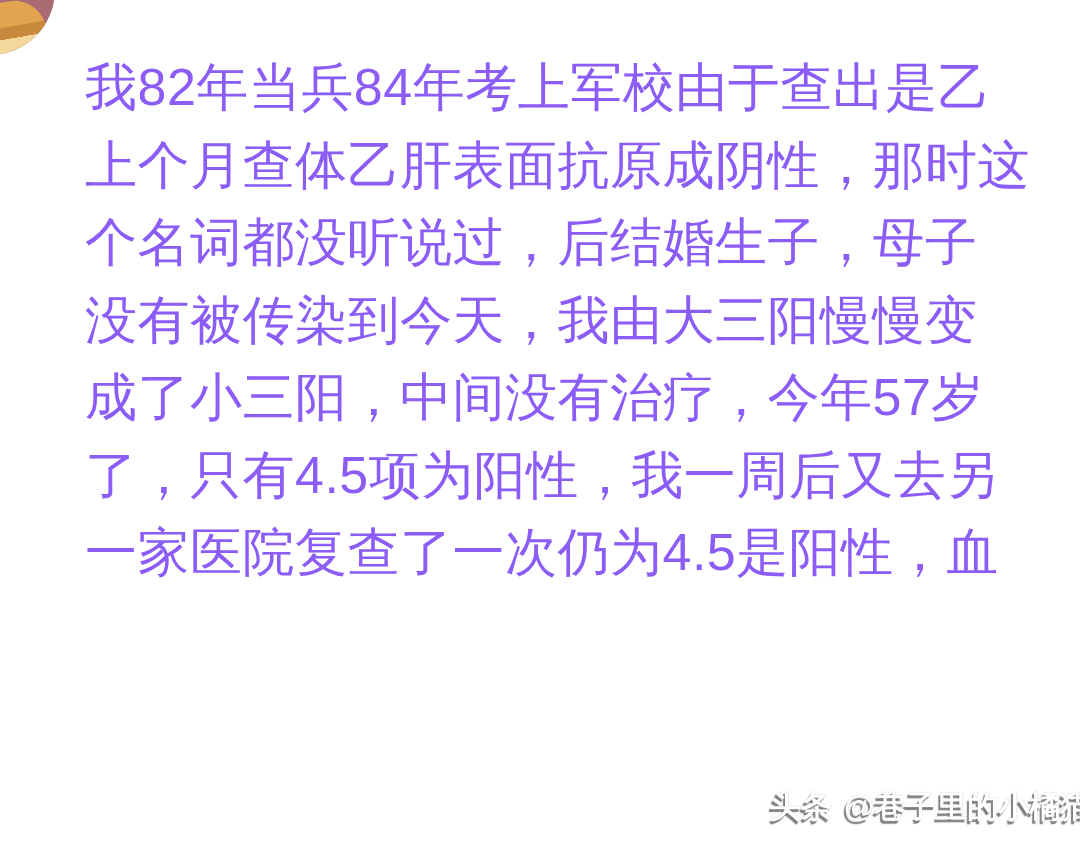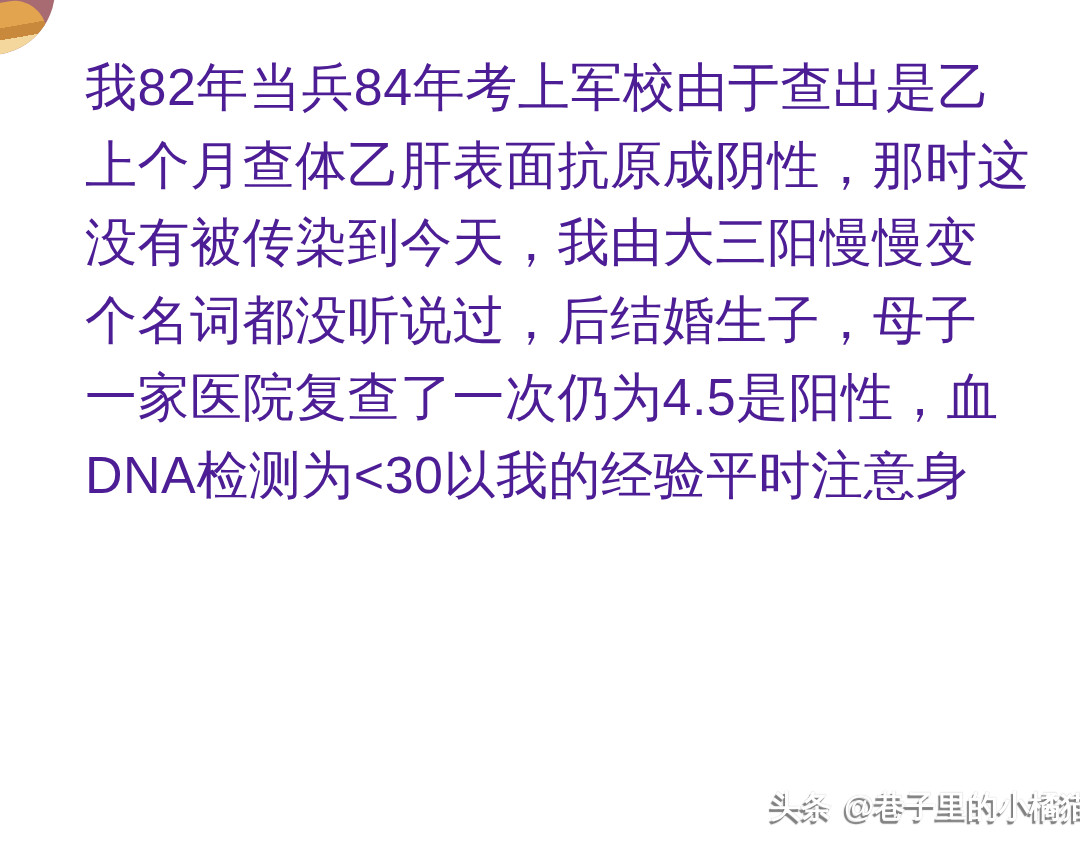--- a/index.html
+++ b/index.html
@@ -36,21 +36,21 @@
       #f3d79c 50% 100%
     );
   }
 
   
   .post-text {
     position: absolute;
     left: 85px;
     top: 49px;
     width: 925px;
-    color: #4c1d95;
+    color: #8b5cf6;
     font-size: 52px;
     line-height: 77.5px;
     letter-spacing: 0.5px;
     font-weight: 400;
     white-space: nowrap;
   }
   .text-line { height: 77.5px; }
 
   
   .watermark {
@@ -70,22 +70,23 @@
 </head>
 <body>
 
 <div class="avatar">
   <div class="avatar-blob"></div>
 </div>
 
 <div class="post-text">
   <div class="text-line">我82年当兵84年考上军校由于查出是乙</div>
   <div class="text-line">上个月查体乙肝表面抗原成阴性，那时这</div>
+  <div class="text-line">个名词都没听说过，后结婚生子，母子</div>
   <div class="text-line">没有被传染到今天，我由大三阳慢慢变</div>
-  <div class="text-line">个名词都没听说过，后结婚生子，母子</div>
+  <div class="text-line">成了小三阳，中间没有治疗，今年57岁</div>
+  <div class="text-line">了，只有4.5项为阳性，我一周后又去另</div>
   <div class="text-line">一家医院复查了一次仍为4.5是阳性，血</div>
-  <div class="text-line">DNA检测为&lt;30以我的经验平时注意身</div>
 </div>
 
 <div class="watermark">
   <span>头条</span>
   <span>@巷子里的小橘猫</span>
 </div>
 
 </body></html>

